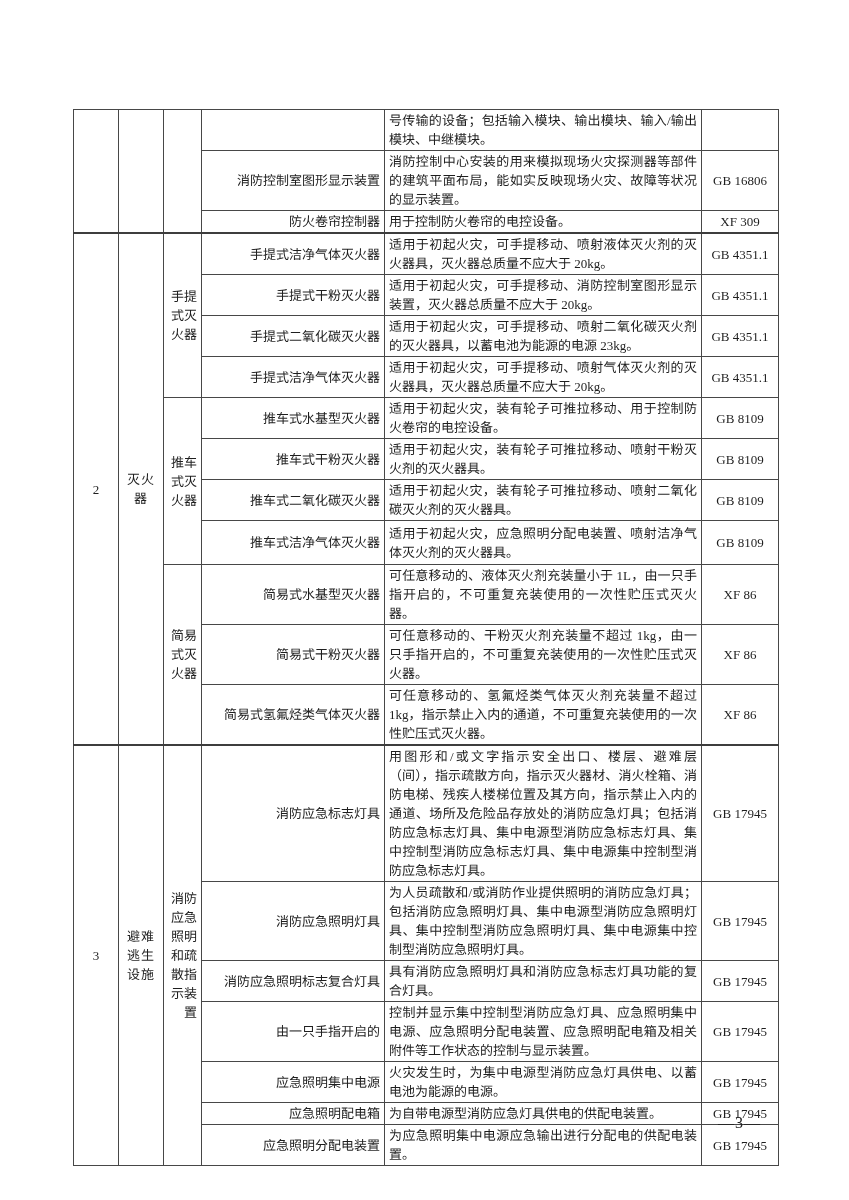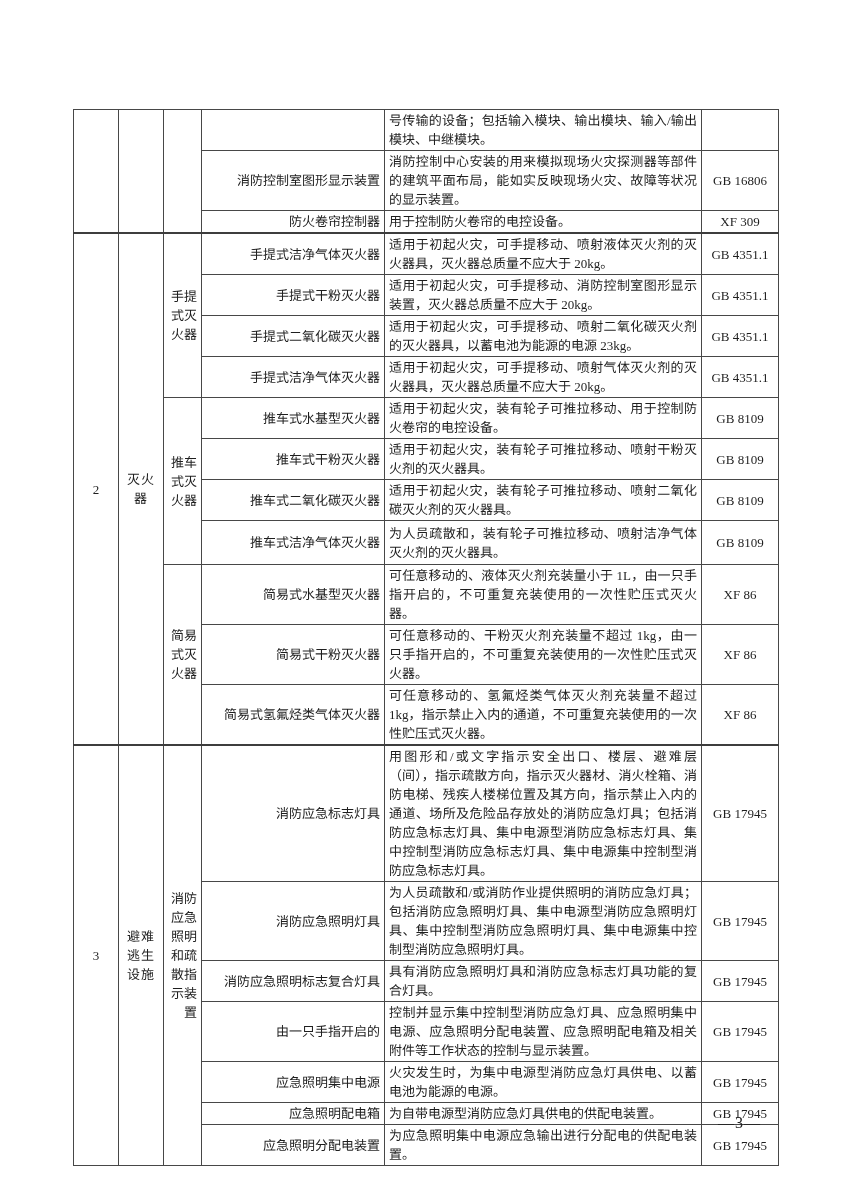--- a/index.html
+++ b/index.html
@@ -120,21 +120,21 @@
         <td class="desc">适用于初起火灾，装有轮子可推拉移动、喷射干粉灭火剂的灭火器具。</td>
         <td class="std">GB 8109</td>
       </tr>
       <tr style="height:35px;">
         <td class="name">推车式二氧化碳灭火器</td>
         <td class="desc">适用于初起火灾，装有轮子可推拉移动、喷射二氧化碳灭火剂的灭火器具。</td>
         <td class="std">GB 8109</td>
       </tr>
       <tr style="height:44px;">
         <td class="name">推车式洁净气体灭火器</td>
-        <td class="desc">为人员疏散和，装有轮子可推拉移动、喷射洁净气体灭火剂的灭火器具。</td>
+        <td class="desc">适用于初起火灾，应急照明分配电装置、喷射洁净气体灭火剂的灭火器具。</td>
         <td class="std">GB 8109</td>
       </tr>
       <tr style="height:40px;">
         <td class="sub" rowspan="3">简易式灭火器</td>
         <td class="name">简易式水基型灭火器</td>
         <td class="desc">可任意移动的、液体灭火剂充装量小于 1L，由一只手指开启的，不可重复充装使用的一次性贮压式灭火器。</td>
         <td class="std">XF 86</td>
       </tr>
       <tr style="height:58px;">
         <td class="name">简易式干粉灭火器</td>

